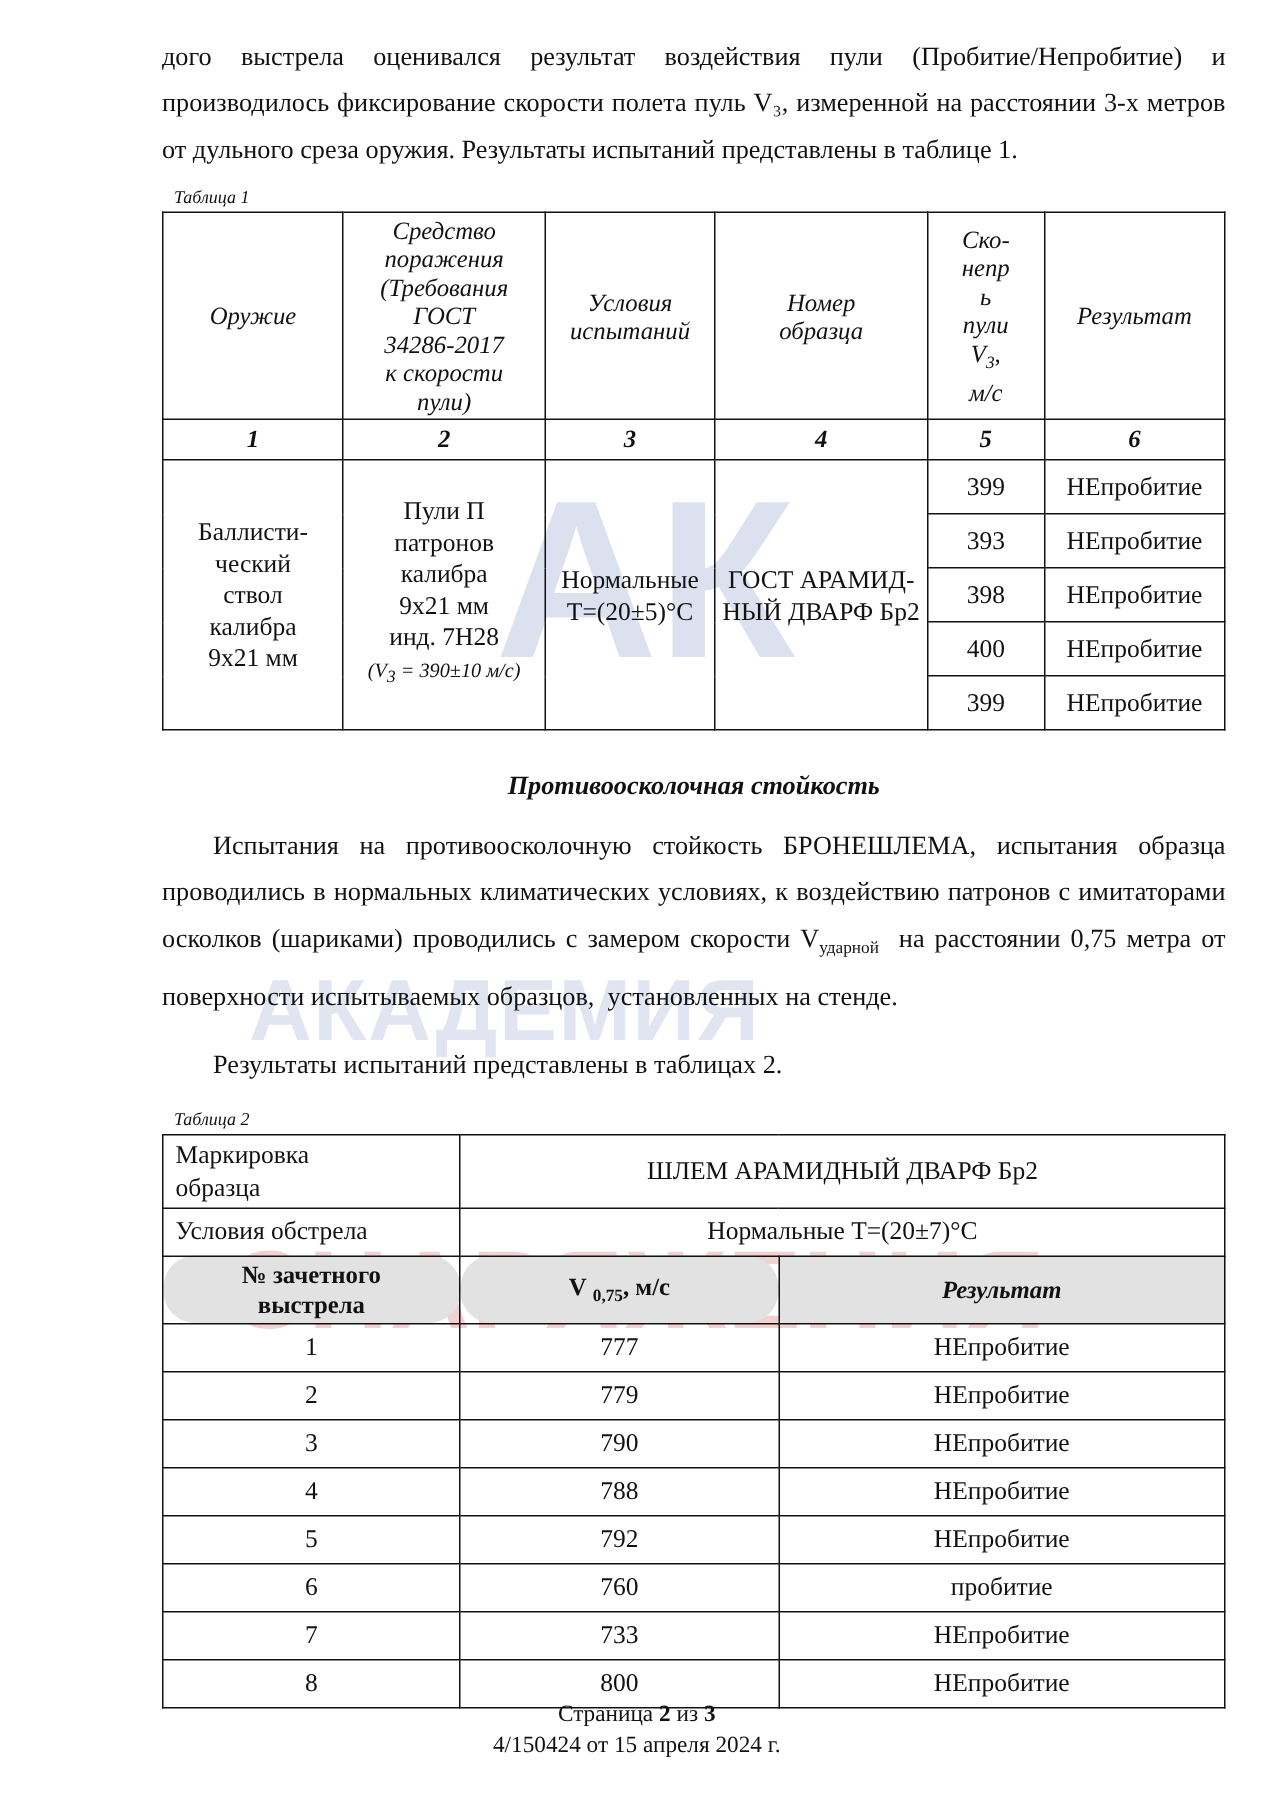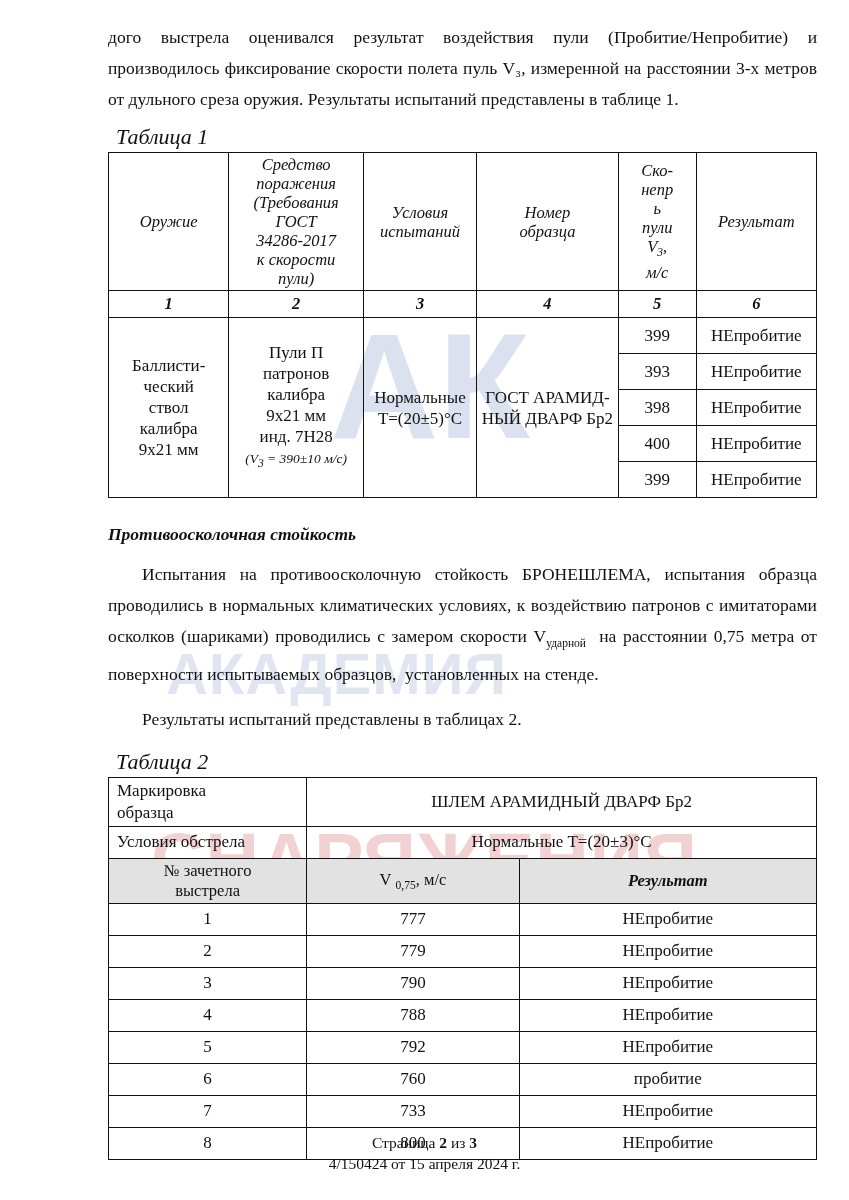--- a/index.html
+++ b/index.html
@@ -68,21 +68,21 @@
     margin: 0 0 0 0;
     font-size: 17.5px;
     line-height: 31px;
     text-align: justify;
     text-justify: inter-word;
   }
   p.body-text.indent { text-indent: 34px; }
 
   .tbl-caption {
     font-style: italic;
-    font-size: 22px;
+    font-size: 12px;
     margin: 9px 0 2px 8px;
   }
 
   table {
     border-collapse: collapse;
     width: 100%;
     font-size: 16px;
   }
   table.t1 { table-layout: fixed; }
   table td, table th {
@@ -102,40 +102,41 @@
     font-weight: bold;
     font-style: italic;
     font-size: 16.5px;
     height: 22px;
   }
   .t1 .cellbig { font-size: 16.5px; line-height: 21px; }
   .t1 .small-italic { font-style: italic; font-size: 13.5px; }
   .t1 .vrow td { height: 31px; font-size: 17px; }
 
   h3.section-title {
+    text-align: center;
     font-size: 17.5px;
     font-style: italic;
     font-weight: bold;
     margin: 26px 0 14px 0;
   }
 
   table.t2 { table-layout: fixed; font-size: 17px; }
   table.t2 td { height: 27px; }
   table.t2 td.left {
     text-align: left;
     padding-left: 8px;
     line-height: 22px;
   }
   table.t2 .shade { background: #e2e2e2; }
   table.t2 .hdr2 {
     font-style: italic;
     font-weight: bold;
     font-size: 16.5px;
   }
-  table.t2 .hdr2.plain { font-style: normal; font-weight: normal; }
+  table.t2 .hdr2.plain { font-style: normal; font-weight: bold; border-radius: 21px; }
   .sub { font-size: 11.5px; vertical-align: sub; }
 
   .footer {
     position: absolute;
     left: 0;
     bottom: 26px;
     width: 849px;
     text-align: center;
     font-size: 15.5px;
     line-height: 21px;
@@ -268,21 +269,21 @@
       <tbody>
         <tr>
           <td class="left">
             <span>Маркировка</span><br>
             <span>образца</span>
           </td>
           <td colspan="2">ШЛЕМ АРАМИДНЫЙ ДВАРФ Бр2</td>
         </tr>
         <tr>
           <td class="left">Условия обстрела</td>
-          <td colspan="2">Нормальные Т=(20±3)°С</td>
+          <td colspan="2">Нормальные Т=(20±7)°С</td>
         </tr>
         <tr>
           <td class="shade hdr2 plain">
             <span>№ зачетного</span><br>
             <span>выстрела</span>
           </td>
           <td class="shade hdr2 plain">
             <span>V</span>&nbsp;<span class="sub">0,75</span><span>, м/с</span>
           </td>
           <td class="shade hdr2">Результат</td>

